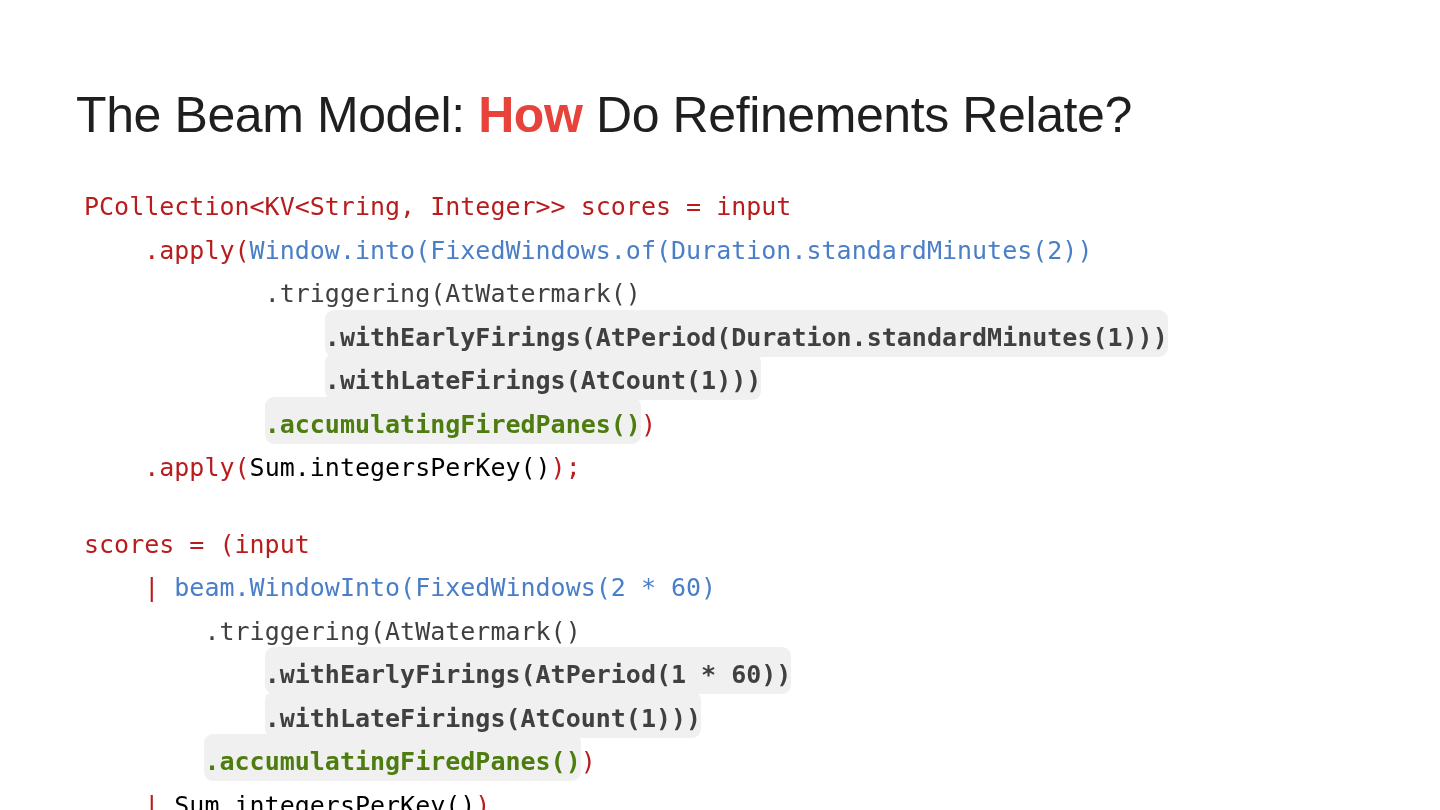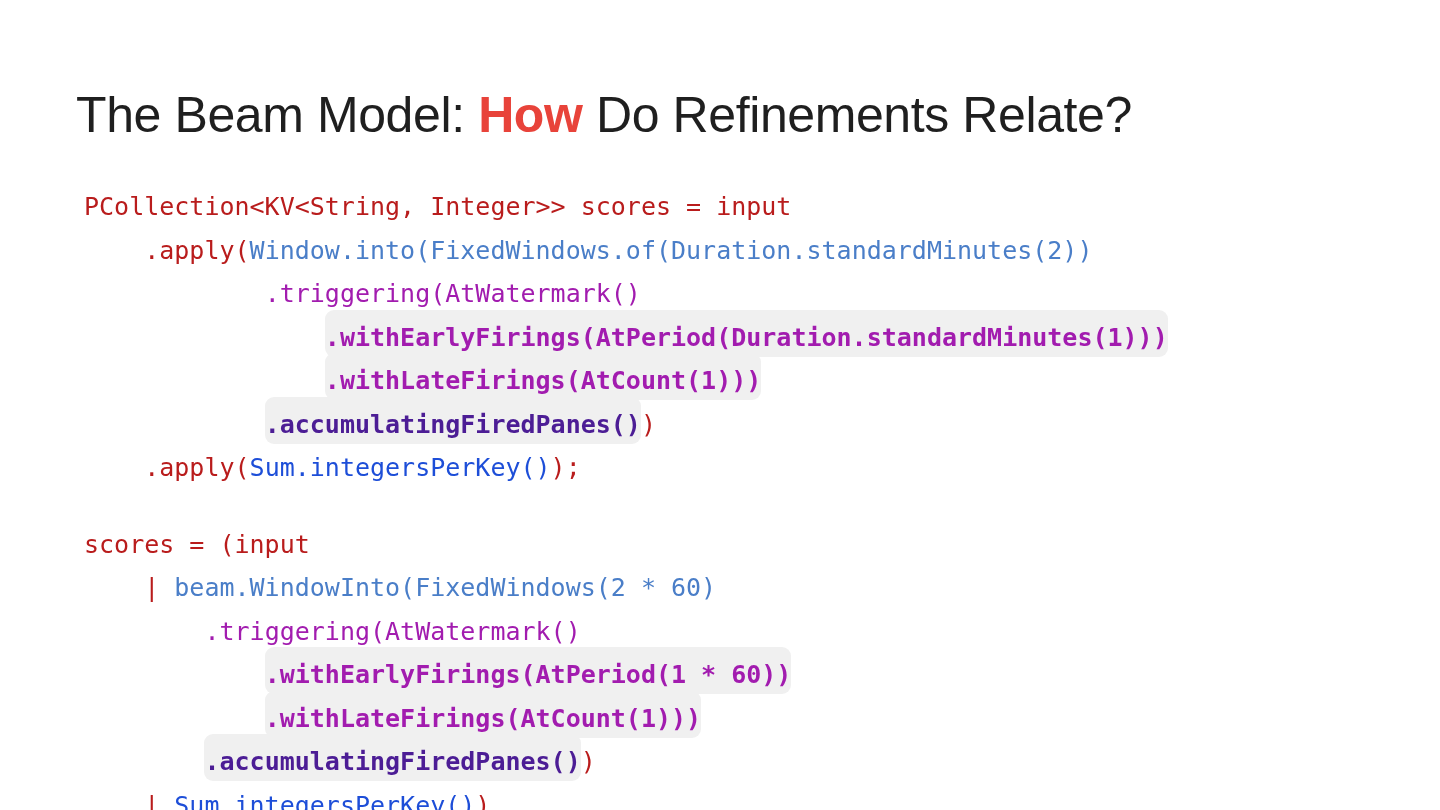--- a/index.html
+++ b/index.html
@@ -65,23 +65,23 @@
   }
 
   .code-line {
     white-space: pre;
     min-height: 43.5px;
   }
 
   
   .tok-plain  { color: #b91c1c; }
   .tok-blue   { color: #4a7ec8; margin-top: 27px; }
-  .tok-green  { color: #a21caf; }
-  .tok-red    { color: #4c1d95; }
-  .tok-amber  { color: #1d4ed8; }
+  .tok-green  { color: #404040; }
+  .tok-red    { color: #4d7c0f; }
+  .tok-amber  { color: #000000; }
 
   .bold { font-weight: 700; }
 
   
   .hl {
     background: #f0f0f0;
     padding: 13px 0 5px 0;
     border-radius: 9px;
     box-decoration-break: clone;
     -webkit-box-decoration-break: clone;

